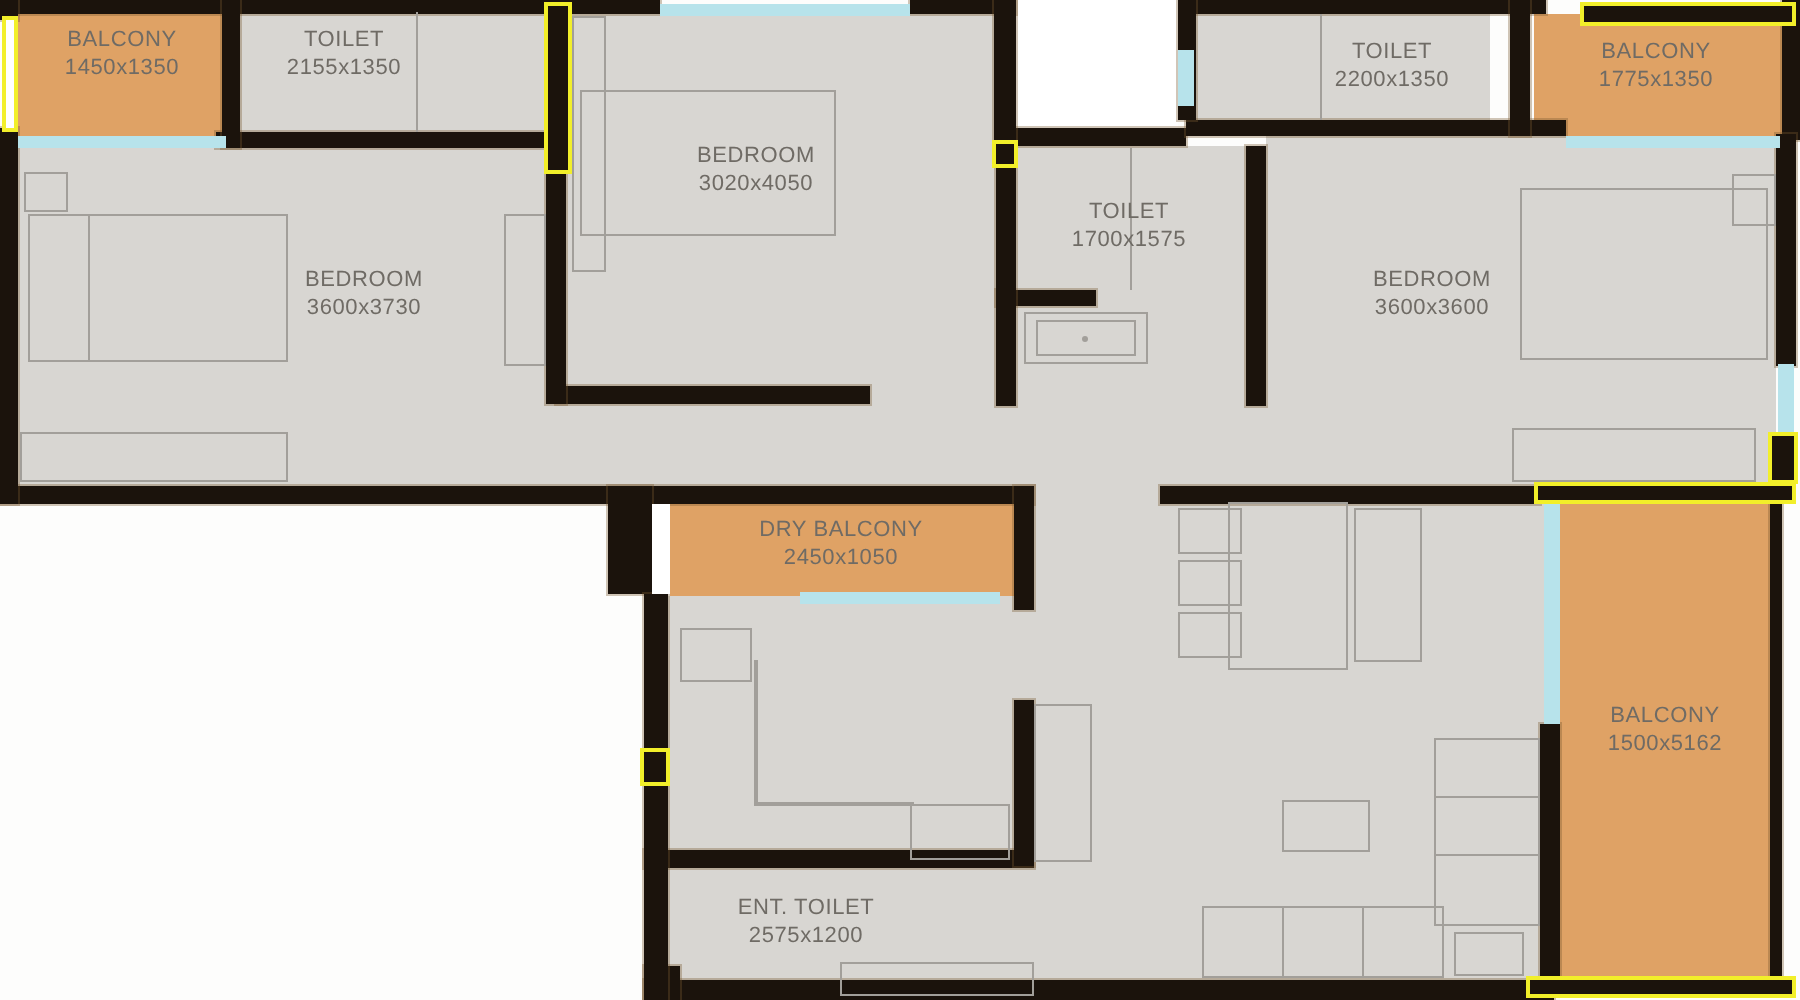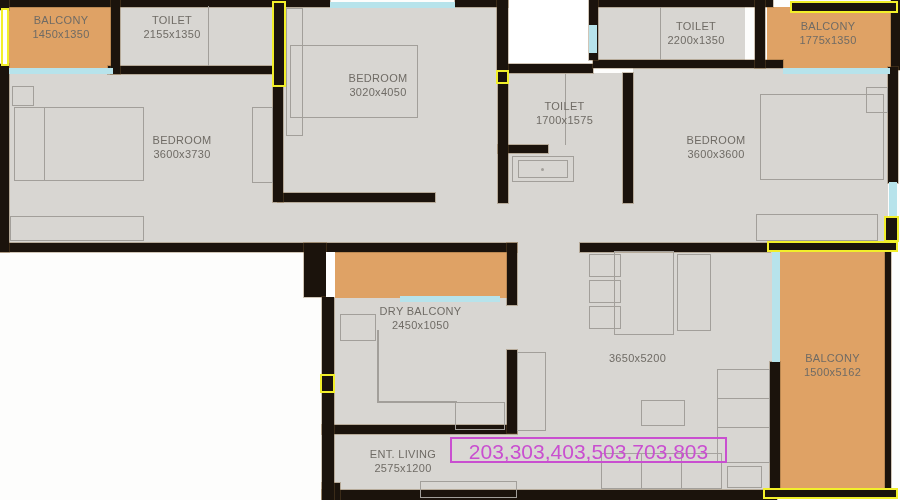--- a/index.html
+++ b/index.html
@@ -159,33 +159,29 @@
       <span>1700x1575</span>
     </div>
   <div class="label" style="left:132px;top:134px;width:100px;">
     <span>BEDROOM</span>
       <span>3600x3730</span>
     </div>
   <div class="label" style="left:666px;top:134px;width:100px;">
     <span>BEDROOM</span>
       <span>3600x3600</span>
     </div>
-  <div class="label" style="left:358px;top:259px;width:125px;margin-top:46px;">
+  <div class="label" style="left:358px;top:259px;width:125px;">
     <span>DRY BALCONY</span>
       <span>2450x1050</span>
     </div>
   <div class="label" style="left:565px;top:352px;width:145px;">
-      <span>3650x5200</span>
     </div>
   <div class="label" style="left:780px;top:352px;width:105px;">
     <span>BALCONY</span>
       <span>1500x5162</span>
     </div>
   <div class="label" style="left:348px;top:448px;width:110px;">
-    <span>ENT. LIVING</span>
+    <span>ENT. TOILET</span>
       <span>2575x1200</span>
     </div>
 
-  <div class="unit-box">
-    <span>203,303,403,503,703,803</span>
-  </div>
 
 </div>
 
 </body></html>

